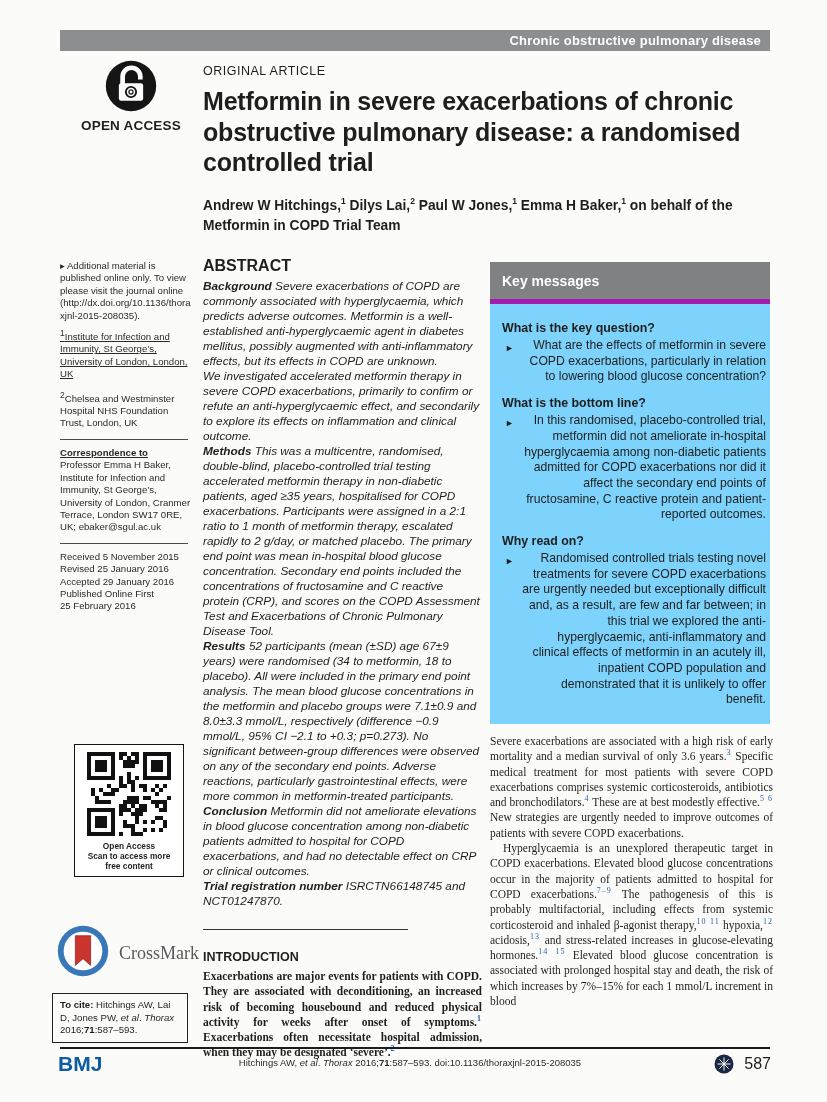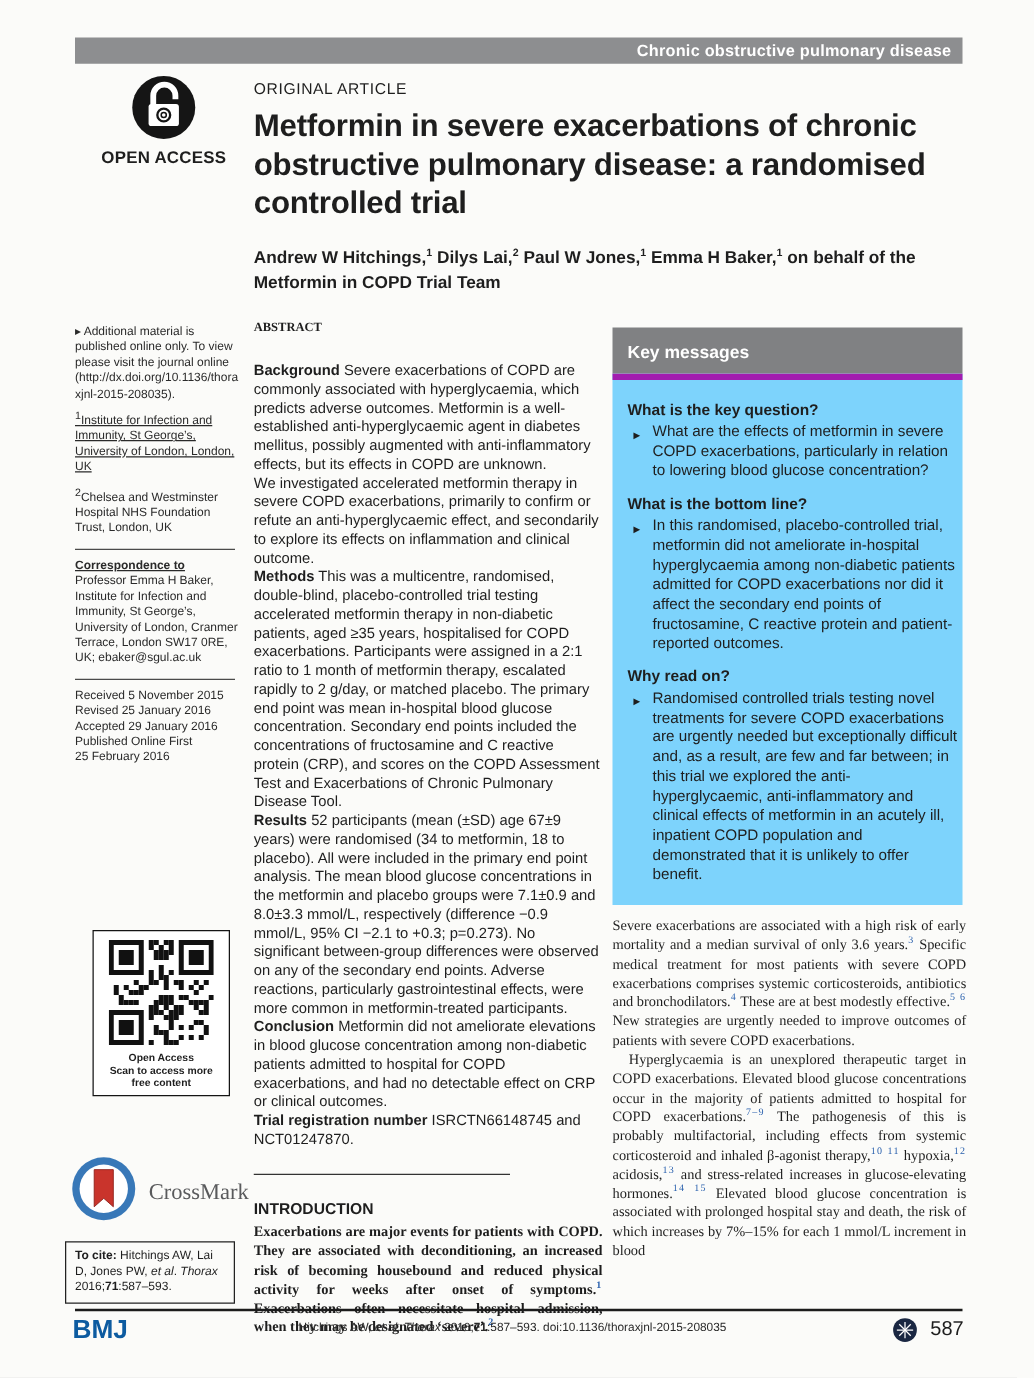--- a/index.html
+++ b/index.html
@@ -36,36 +36,36 @@
 
   .crossmark{position:absolute;left:56px;top:924px;display:flex;align-items:center;gap:9px;}
   .crossmark svg{width:54px;height:54px;}
   .crossmark-label{font-family:"Liberation Serif",serif;font-size:18px;color:#595a5c;}
 
   .to-cite{position:absolute;left:52px;top:993px;width:136px;border:1px solid #222;
            padding:5px 7px;box-sizing:border-box;font-size:9.6px;line-height:12.6px;}
 
   
   .mid-col{position:absolute;left:203px;top:257px;width:279px;}
-  .abstract-heading{font-weight:bold;font-size:10px;margin:0 0 21px 0;font-family:Liberation Serif, serif;}
+  .abstract-heading{font-weight:bold;font-size:16px;margin:0 0 4px 0;}
   .abstract{min-height:640px;}
-  .abstract p{margin:0;font-size:11.8px;line-height:15.0px;}
+  .abstract p{margin:0;font-size:11.8px;line-height:15.0px;font-style:italic;}
   .mid-divider{border:none;border-top:1px solid #333;width:205px;margin:10px 0 20px 0;}
   .intro-heading{font-weight:bold;font-size:12.5px;margin:0 0 5px 0;}
   .intro-para{font-family:"Liberation Serif",serif;font-size:11.5px;line-height:15.3px;
               text-align:justify;margin:0;font-weight:bold;}
 
   
   .km-box{position:absolute;left:490px;top:262px;width:280px;box-sizing:border-box;border-radius:25px;}
   .km-header{background:#808183;color:#fff;font-weight:bold;font-size:14px;padding:11px 12px 10px 12px;}
   .km-body{background:#7dd3fc;border-top:5px solid #a21caf;padding:6px 4px 16px 12px;}
   .km-heading{font-weight:bold;font-size:12.4px;margin:11px 0 3px 0;}
   .km-bullet{display:flex;font-size:12.2px;line-height:15.7px;}
   .km-arrow{flex:0 0 17px;font-size:9px;padding:2.5px 0 0 3px;}
-  .km-text{flex:1;}
+  .km-text{flex:1;text-align:right;}
 
   
   .body-right{position:absolute;left:490px;top:734px;width:283px;
               font-family:"Liberation Serif",serif;font-size:11.5px;line-height:15.3px;
               text-align:justify;}
   .body-right p{margin:0;}
   .body-right p + p{text-indent:13px;}
 
   sup.ref-sup{color:#2c62ae;font-size:8px;line-height:0;letter-spacing:1px;}
   sup.plain-sup{font-size:8.5px;line-height:0;}

